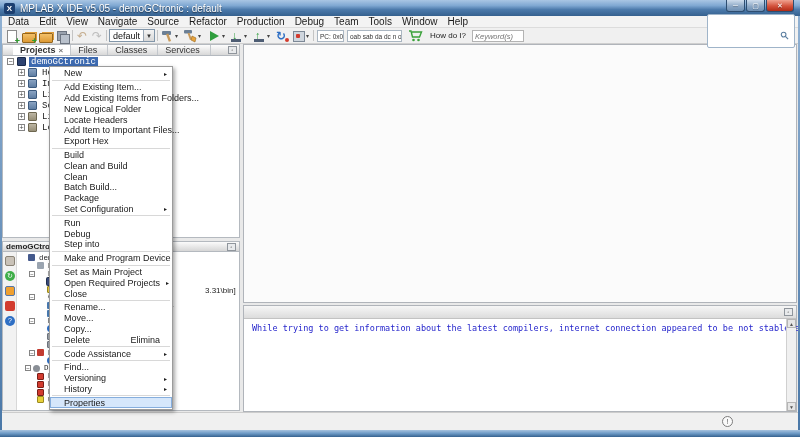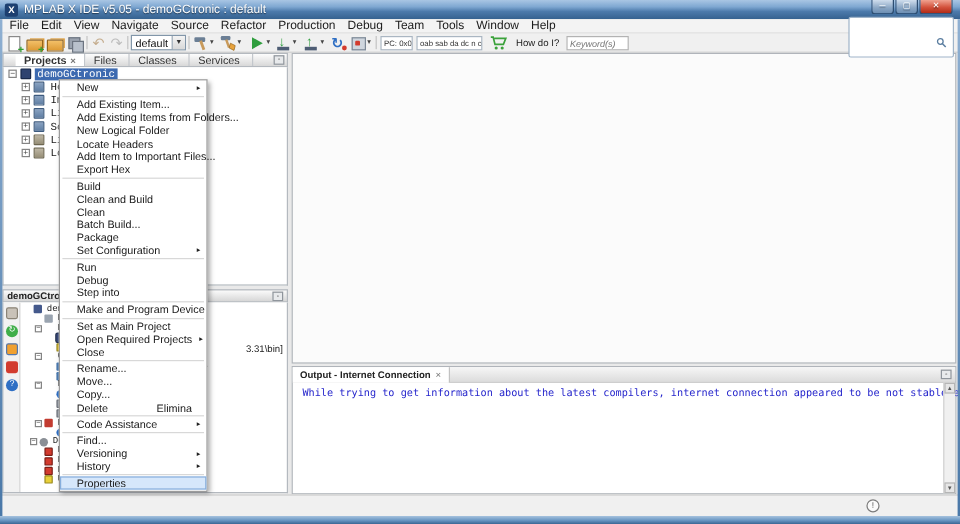--- a/index.html
+++ b/index.html
@@ -144,21 +144,21 @@
     <div class="title-text">MPLAB X IDE v5.05 - demoGCtronic : default</div>
     <div class="winbtns">
       <div class="wbtn min">─</div>
       <div class="wbtn max">▢</div>
       <div class="wbtn close">✕</div>
     </div>
   </div>
 
   <div class="menubar">
 
-  <span class="mitem">File</span>
+  <span class="mitem">Data</span>
       <span class="mitem">Edit</span>
       <span class="mitem">View</span>
       <span class="mitem">Navigate</span>
       <span class="mitem">Source</span>
       <span class="mitem">Refactor</span>
       <span class="mitem">Production</span>
       <span class="mitem">Debug</span>
       <span class="mitem">Team</span>
       <span class="mitem">Tools</span>
       <span class="mitem">Window</span>
@@ -406,24 +406,20 @@
           <span class="tlabel">Unlimited...</span>
         </div>
       </div>
     <div class="pathtail">3.31\bin]</div>
   </div>
 
   <div class="editor"></div>
 
   <div class="outpanel">
     <div class="outhead">
-      <div class="outtab">
-        <span class="lbl">Output - Internet Connection</span>
-        <span class="tx">×</span>
-      </div>
       <span class="minbtn" style="top:2px">▫</span>
     </div>
     <div class="outbody">
       <div class="outmsg">While trying to get information about the latest compilers, internet connection appeared to be not stable enough.</div>
     </div>
     <div class="vscroll">
       <div class="sbtn" style="top:0">▲</div>
       <div class="sbtn" style="bottom:0">▼</div>
     </div>
   </div>

